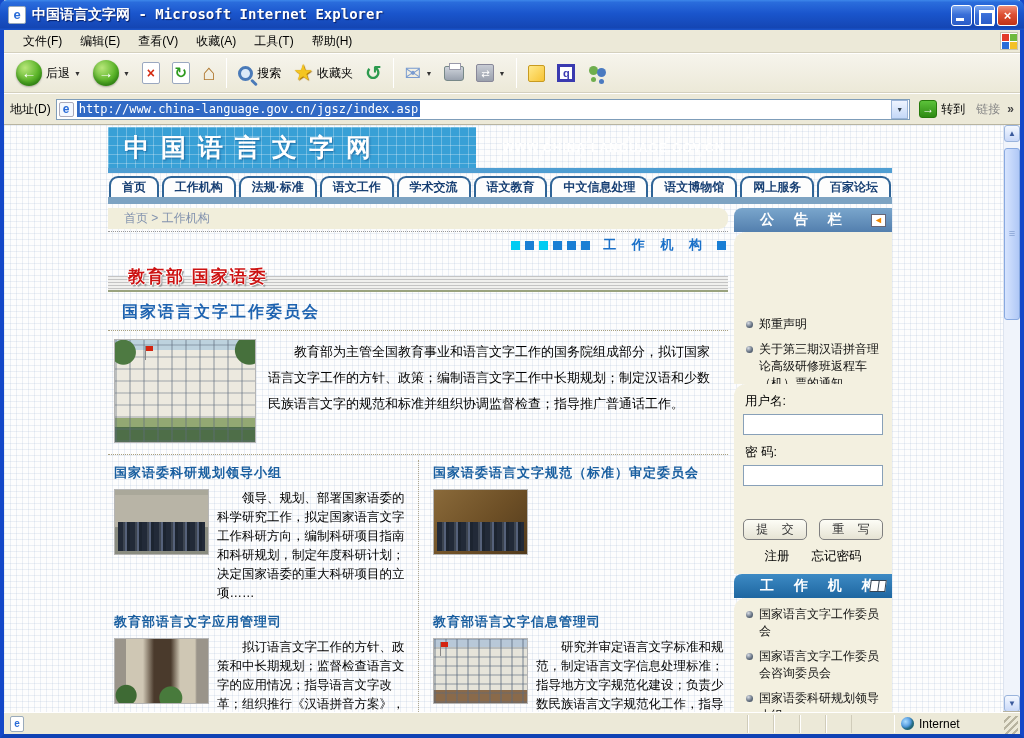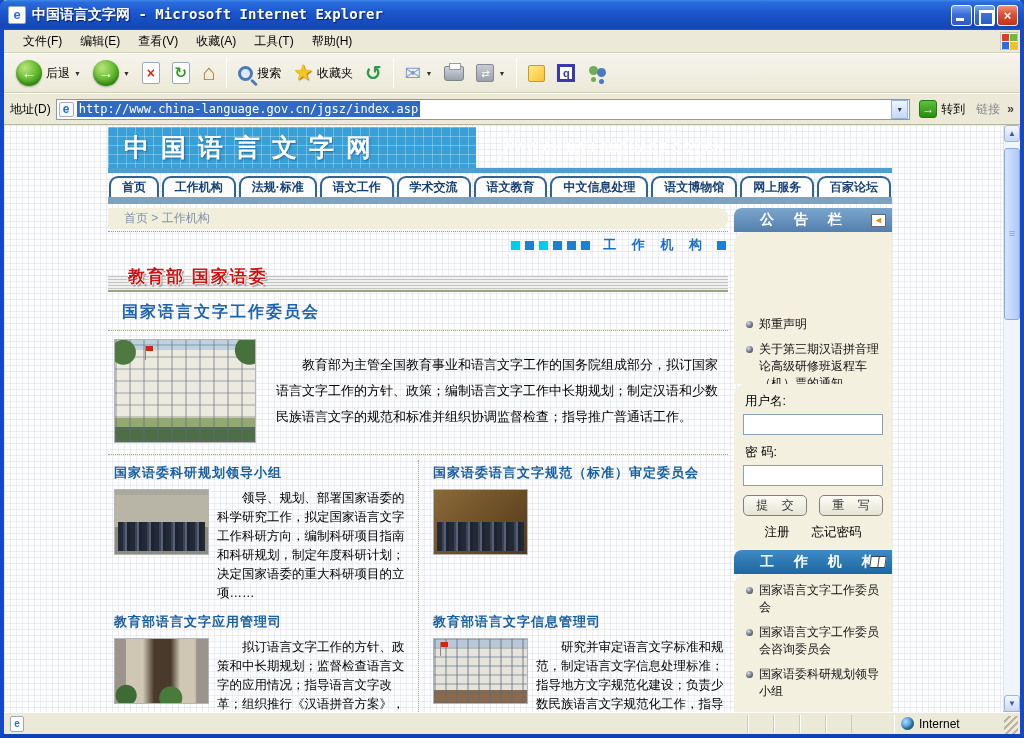--- a/index.html
+++ b/index.html
@@ -140,21 +140,21 @@
   .redhead .stripes { position:absolute; left:0; right:0; bottom:0; height:16px;
     background:repeating-linear-gradient(180deg,#c4c4c4 0 1px,#f0f0ee 1px 3px);
     border-bottom:2px solid #9aa37e; }
   .redhead .txt { position:relative; z-index:1; color:#cc1313; font-weight:bold; font-size:17px;
     padding-left:20px; letter-spacing:2px;
     text-shadow:-1px 0 #fff,1px 0 #fff,0 -1px #fff,0 1px #fff,2px 2px 1px #999; }
   .committee { color:#1e63b0; font-weight:bold; font-size:16px; letter-spacing:2px; margin:10px 0 7px 14px; }
   .dotted { border:none; border-top:1px dotted #a8a080; margin:3px 0; }
 
   
-  .intro { display:flex; gap:20px; padding:5px 2px 8px 6px;align-items:center; }
+  .intro { display:flex; gap:12px; padding:5px 2px 8px 6px; }
   .photo { border:1px solid #b5b5b5; flex:none; position:relative; overflow:hidden; }
   .ph-main { width:142px; height:104px;
     background-image:
       radial-gradient(circle at 6% 12%,#4e7a42 0 12px,transparent 13px),
       radial-gradient(circle at 96% 10%,#46703c 0 14px,transparent 15px),
       repeating-linear-gradient(90deg,rgba(95,108,125,.35) 0 2px,transparent 2px 14px),
       repeating-linear-gradient(0deg,rgba(95,108,125,.28) 0 2px,transparent 2px 12px),
       linear-gradient(180deg,#bdd2de 0 10%,#ece9df 10% 76%,#93a873 76% 85%,#4e6e48 85% 100%); }
   .flag { position:absolute; left:22%; top:6%; width:7px; height:5px; background:#d42410; }
   .flag::after { content:""; position:absolute; left:-1px; top:0; width:1px; height:14px; background:#888; }
@@ -199,21 +199,21 @@
   .hand { display:inline-block; width:14px; height:10px; background:#d8a400;
     clip-path:polygon(0 50%,40% 0,40% 32%,100% 32%,100% 72%,40% 72%,40% 100%); }
   .book { width:16px; height:12px; background:#fff; border:1px solid #345; transform:skewX(-8deg); position:relative; }
   .book::after { content:""; position:absolute; left:7px; top:0; bottom:0; width:1px; background:#345; }
   .bd-login { padding:7px 9px 9px 9px; font-size:12.5px; color:#000; }
   .bd-login label { display:block; margin:2px 0 4px 2px; }
   .bd-login input { width:100%; height:21px; border:1px solid #88a0b8; background:#fff; margin-bottom:7px; font-size:12px; padding:0 3px; }
   .btnrow { display:flex; gap:12px; margin:2px 0 8px 0; }
   .xp-btn { flex:1; height:21px; background:linear-gradient(180deg,#fdfdf6,#e6e3d4); border:1px solid #808080;
     border-radius:5px; font-size:12px; letter-spacing:5px; text-align:center; line-height:19px;
-    padding-left:5px; cursor:pointer; color:#333; }
+    padding-left:5px; cursor:pointer; color:#333;margin-top:24px; }
   .linkrow { display:flex; justify-content:center; gap:22px; font-size:12.5px; }
   .linkrow span { cursor:pointer; }
   .bd-orgs { height:150px; overflow:hidden; padding-top:4px; }
 
   
   .scrollbar { width:17px; flex:none; background:#f0f4fb; border-left:1px solid #dde4f0; display:flex; flex-direction:column; }
   .sb-btn { height:17px; flex:none; background:linear-gradient(180deg,#f4f8ff,#c8d8f8); border:1px solid #9ab4dc;
     border-radius:3px; color:#3a5a9c; font-size:8px; text-align:center; line-height:15px; cursor:pointer; }
   .sb-thumb { margin-top:6px; height:172px; flex:none; background:linear-gradient(90deg,#d6e4fe,#b0c8f6);
     border:1px solid #88a9e0; border-radius:3px; position:relative; cursor:pointer; }

